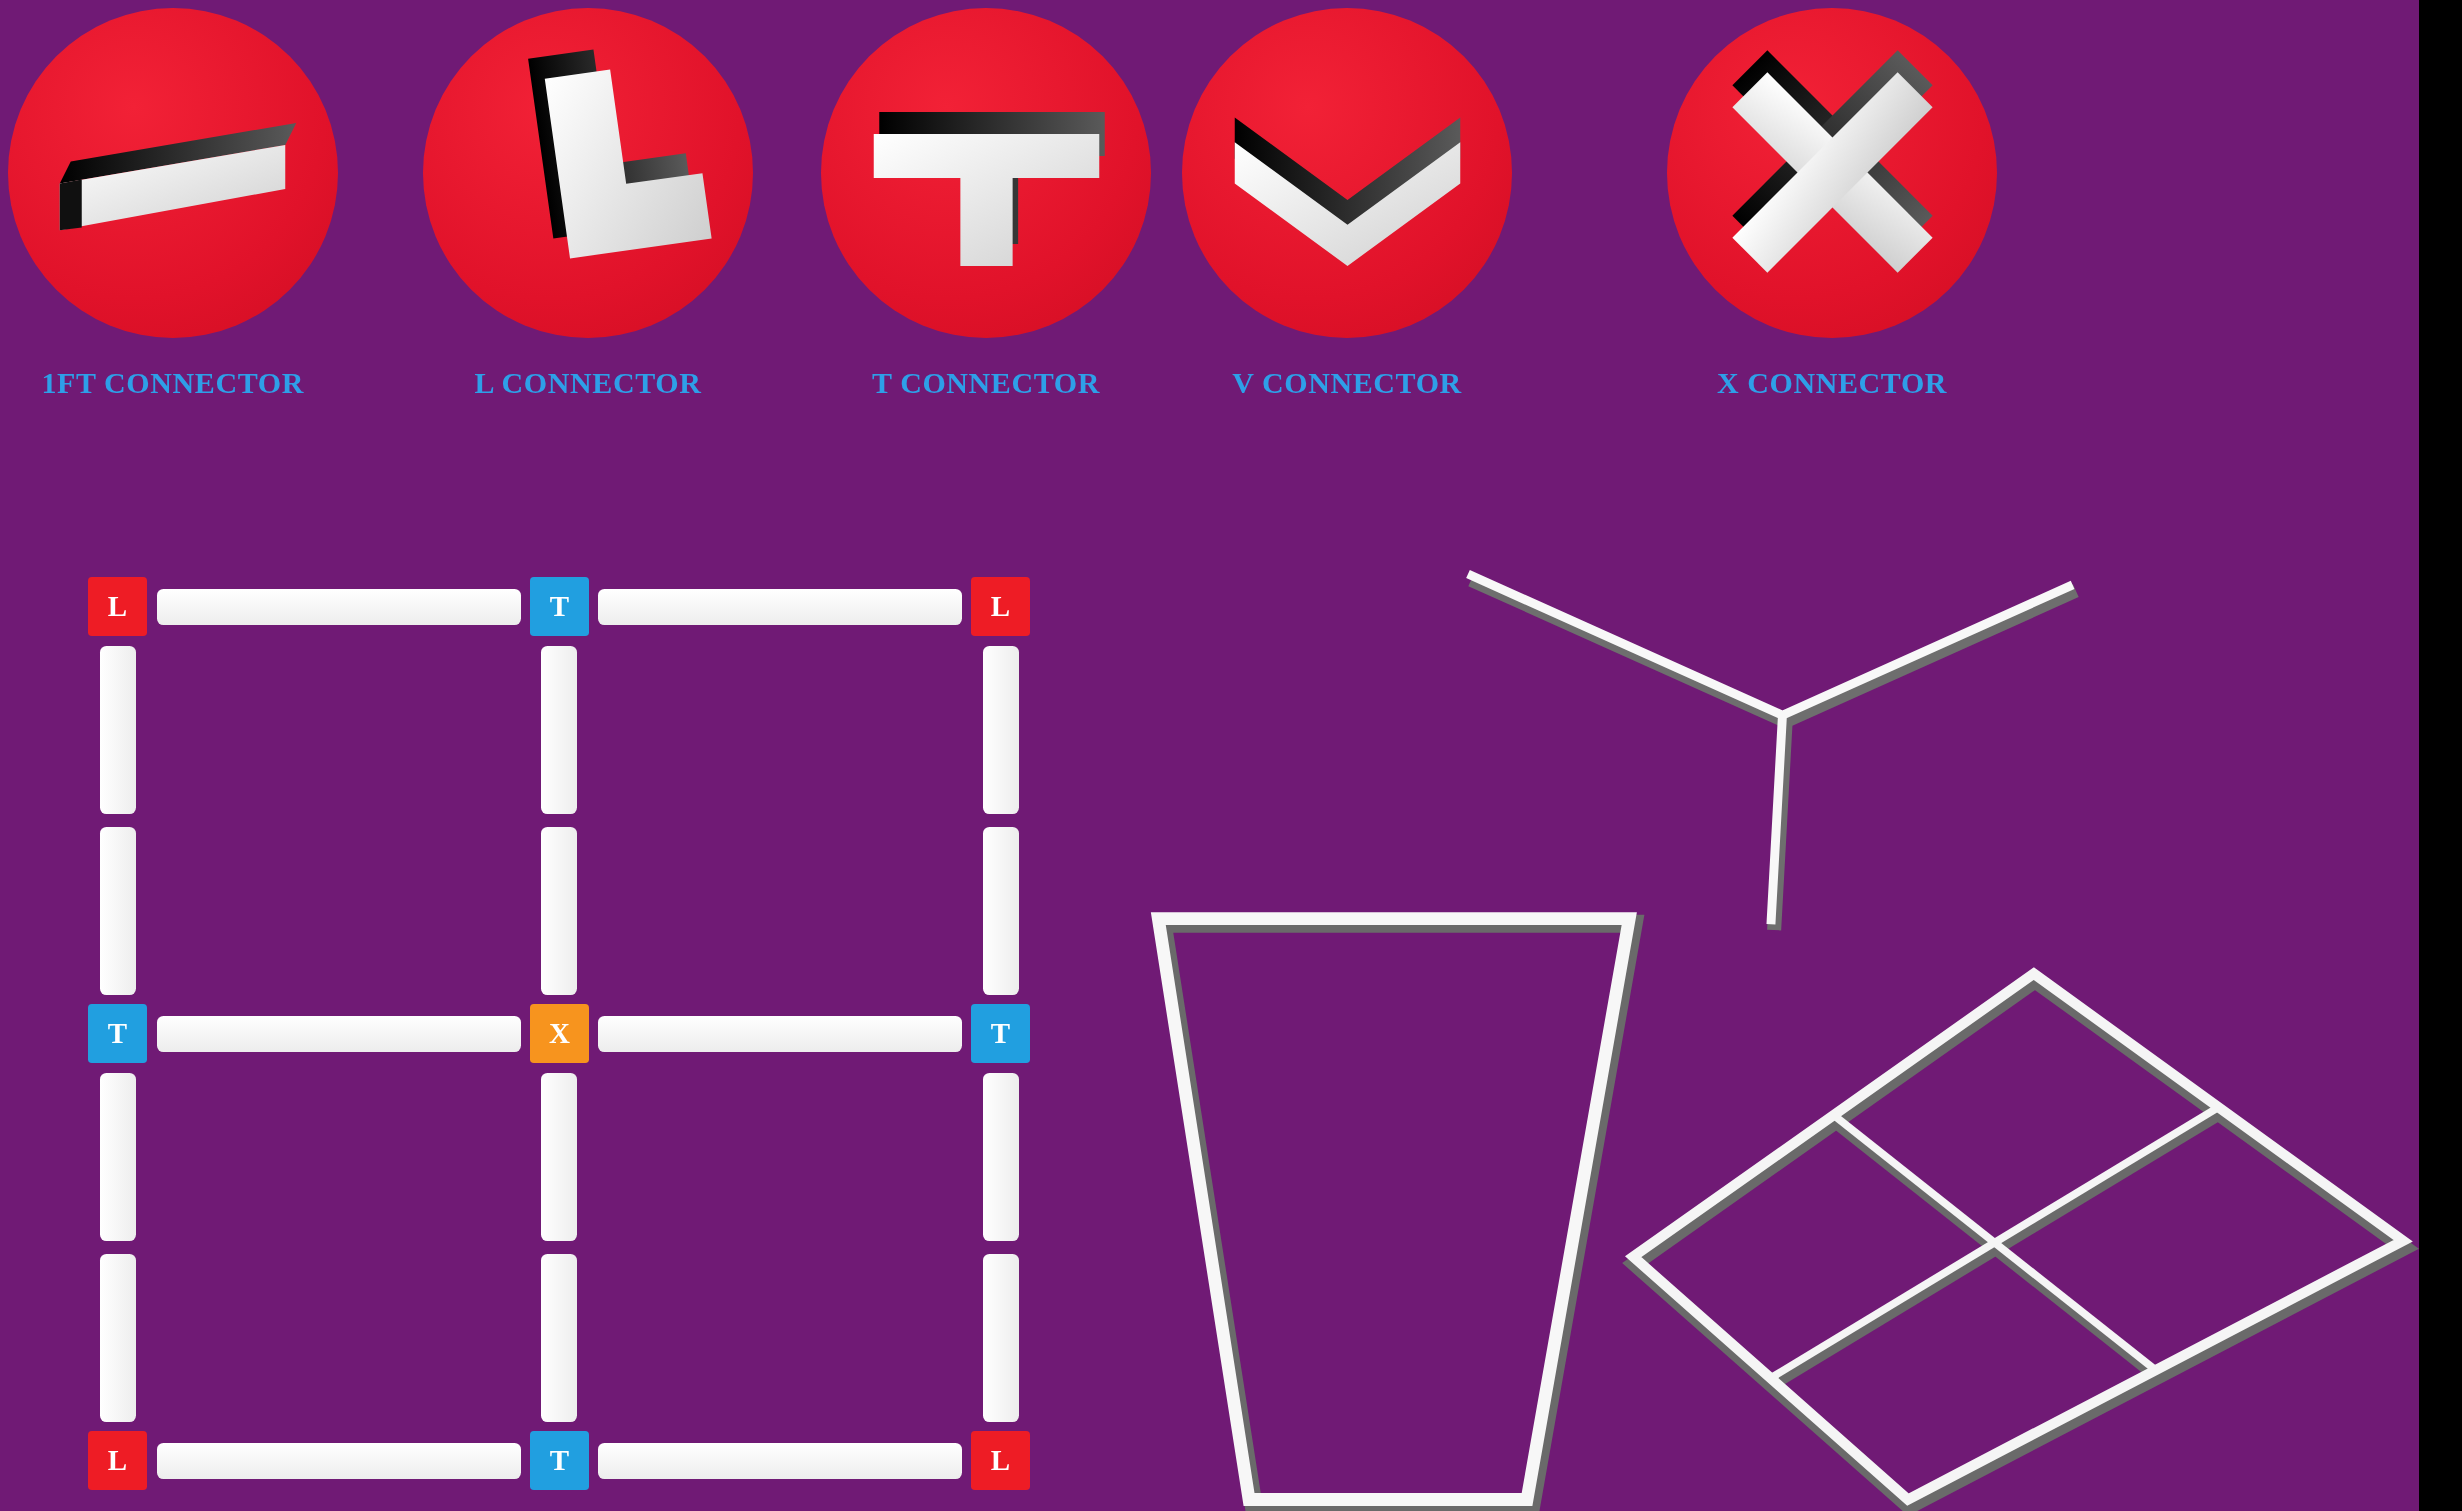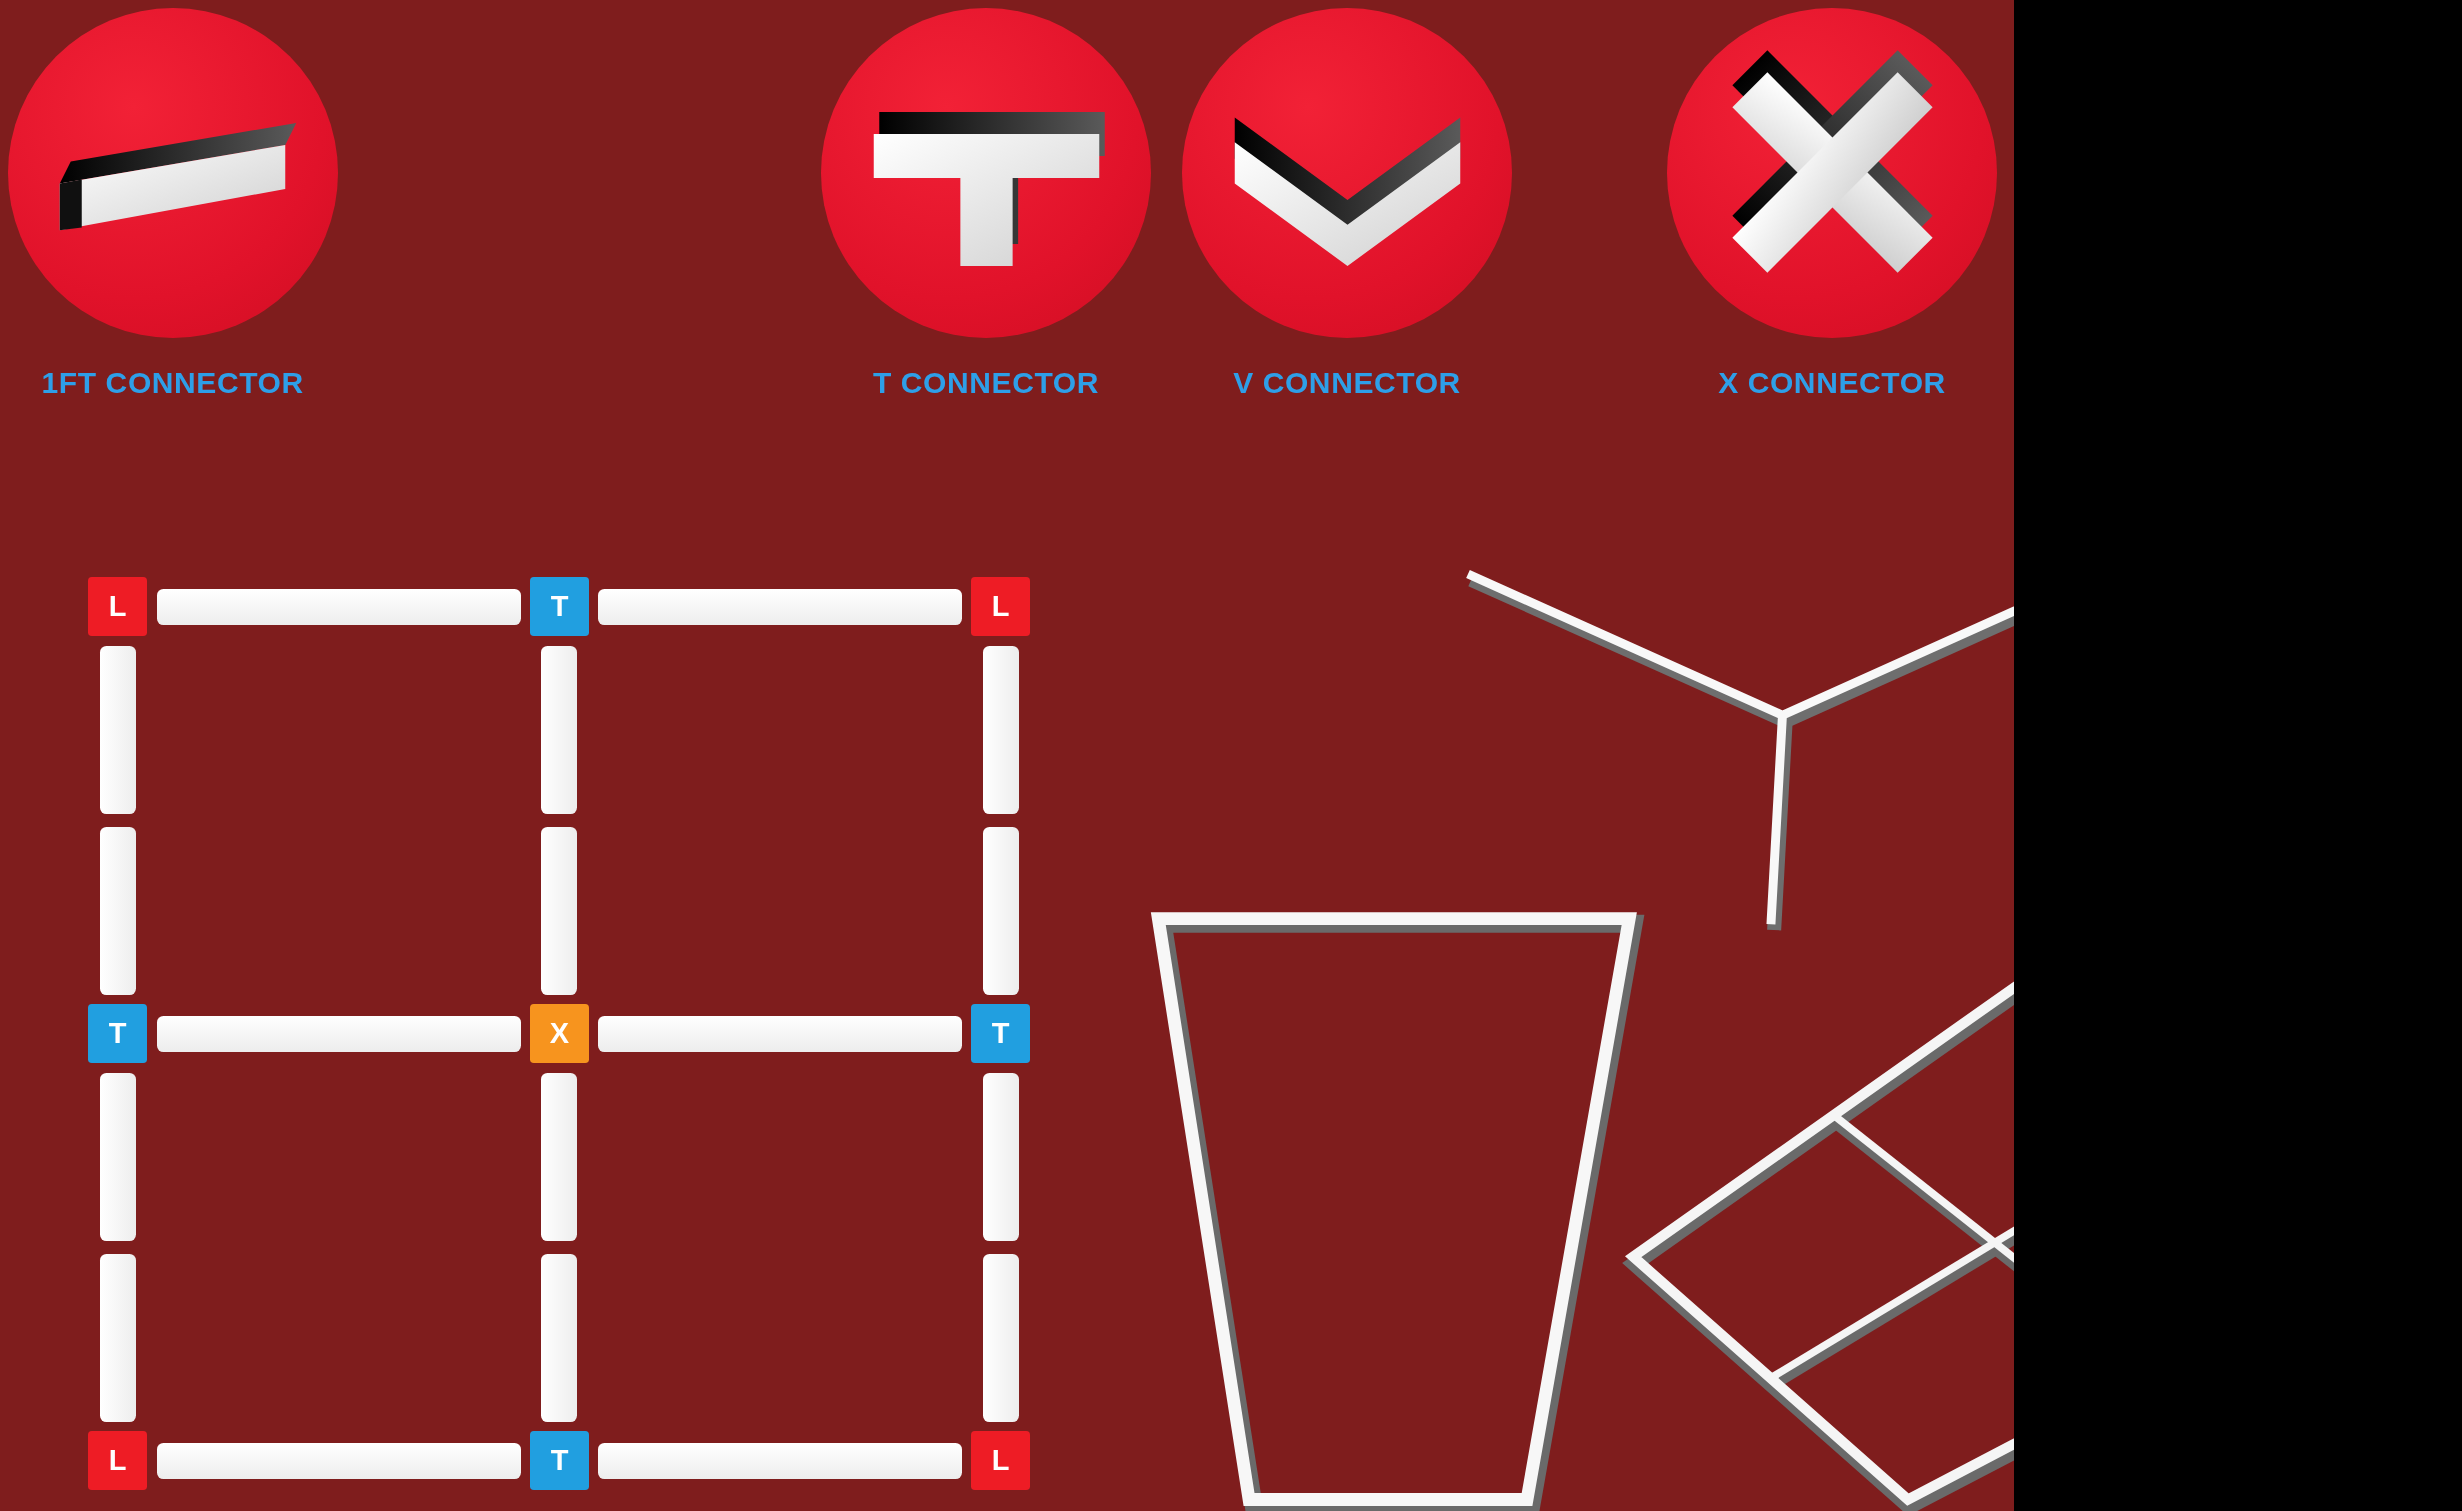--- a/index.html
+++ b/index.html
@@ -1,23 +1,23 @@
 <!DOCTYPE html>
 <html style="font-size:10.2px"><head>
 <meta charset="utf-8">
 <style>
   * { margin: 0; padding: 0; box-sizing: border-box; }
   html, body { background: #000; }
   .stage {
     position: relative;
-    width: 2014px;
+    width: 2419px;
     height: 1511px;
-    background: #7f1d1d;
+    background: #701a75;
     overflow: hidden;
-    font-family: Liberation Sans, sans-serif;
+    font-family: Liberation Serif, serif;
   }
   
   .legend-item { position: absolute; top: 7.7px; width: 330px; text-align: center; }
   .circle {
     width: 330px; height: 330px; border-radius: 50%;
     background: radial-gradient(circle at 38% 30%, #f22136 0%, #e1122a 62%, #cf0d22 100%);
     display: flex; align-items: center; justify-content: center;
   }
   .circle svg { width: 275px; height: 275px; }
   .legend-label {
@@ -65,20 +65,31 @@
     <div class="circle">
       <svg viewBox="0 0 200 200">
         <polygon points="18,108 182,80 190,64 26,92" fill="url(#gDark)"></polygon>
         <polygon points="18,108 182,80 182,112 18,142" fill="url(#gWhite)"></polygon>
         <polygon points="18,108 34,105 34,140 18,142" fill="#101010"></polygon>
       </svg>
     </div>
     <div class="legend-label">1FT CONNECTOR</div>
   </div>
 
+  <div class="legend-item" style="left:423px">
+    <div class="circle">
+      <svg viewBox="0 0 200 200">
+        <g transform="rotate(-8 100 100)">
+          <polygon points="68,12 116,12 116,96 172,96 172,144 68,144" fill="url(#gDark)"></polygon>
+          <polygon points="78,28 126,28 126,112 182,112 182,160 78,160" fill="url(#gWhite)"></polygon>
+        </g>
+      </svg>
+    </div>
+    <div class="legend-label">L CONNECTOR</div>
+  </div>
 
   <div class="legend-item" style="left:821px">
     <div class="circle">
       <svg viewBox="0 0 200 200">
         <g transform="translate(4,-16)">
           <polygon points="18,72 182,72 182,104 119,104 119,168 81,168 81,104 18,104" fill="url(#gDark)"></polygon>
         </g>
         <polygon points="18,72 182,72 182,104 119,104 119,168 81,168 81,104 18,104" fill="url(#gWhite)"></polygon>
       </svg>
     </div>

